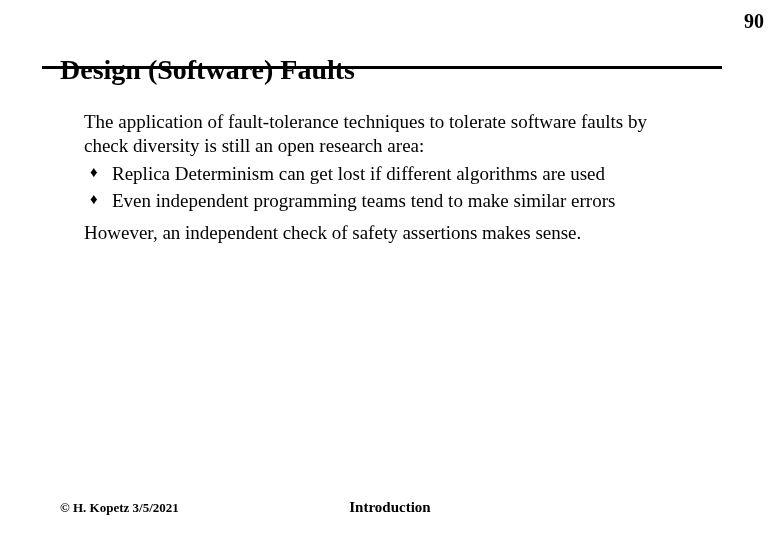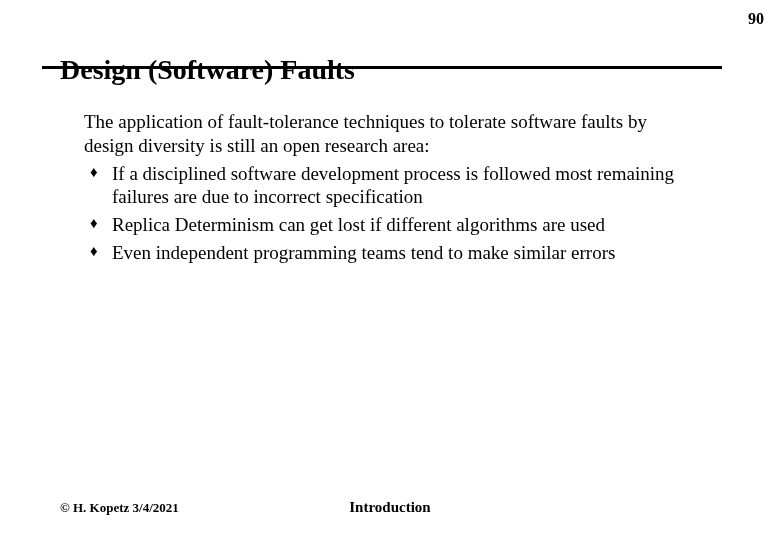--- a/index.html
+++ b/index.html
@@ -1,39 +1,39 @@
 <!DOCTYPE html>
 <html><head>
 <meta charset="utf-8">
 <style>
   * { margin: 0; padding: 0; box-sizing: border-box; }
   html, body { width: 780px; height: 540px; background: #fff; font-family: "Times New Roman", Times, serif; color: #000; }
   .slide { position: relative; width: 780px; height: 540px; }
-  .page-number { position: absolute; top: 10px; right: 16px; font-size: 16px; font-weight: bold; }
+  .page-number { position: absolute; top: 10px; right: 16px; font-size: 20px; font-weight: bold; }
   .title { position: absolute; top: 28px; left: 60px; font-size: 28px; font-weight: bold; margin-top: 26px; }
   .rule { position: absolute; top: 66px; left: 42px; width: 680px; height: 0; border-top: 3px solid #000; }
   .body { position: absolute; top: 110px; left: 84px; width: 600px; font-size: 19px; line-height: 1.25; }
   .intro { margin-bottom: 2px; }
   .bullets { list-style: none; margin: 0 0 8px 0; padding: 0; }
   .bullets li { position: relative; padding-left: 28px; margin-top: 4px; }
   .bullets li::before { content: "\2666"; position: absolute; left: 6px; top: 0; font-size: 15px; line-height: 1.4; }
   .closing { margin-top: 6px; }
   .footer-left { position: absolute; bottom: 24px; left: 60px; font-size: 13px; font-weight: bold; }
   .footer-center { position: absolute; bottom: 24px; left: 0; width: 780px; text-align: center; font-size: 15px; font-weight: bold; }
 </style>
 </head>
 <body>
 
 <div class="slide">
   <div class="page-number">90</div>
   <div class="title">Design (Software) Faults</div>
   <div class="rule"></div>
   <div class="body">
-    <div class="intro">The application of fault-tolerance techniques to tolerate software faults by design diversity is still an open research area:</div>
+    <div class="intro">The application of fault-tolerance techniques to tolerate software faults by check diversity is still an open research area:</div>
     <ul class="bullets">
-      <li>If a disciplined software development process is followed most remaining failures are due to incorrect specification</li>
       <li>Replica Determinism can get  lost if different algorithms are used</li>
       <li>Even independent programming teams tend to make similar errors</li>
     </ul>
+    <div class="closing">However, an independent check of safety assertions makes sense.</div>
   </div>
-  <div class="footer-left">© H. Kopetz 3/4/2021</div>
+  <div class="footer-left">© H. Kopetz 3/5/2021</div>
   <div class="footer-center">Introduction</div>
 </div>
 
 </body></html>

